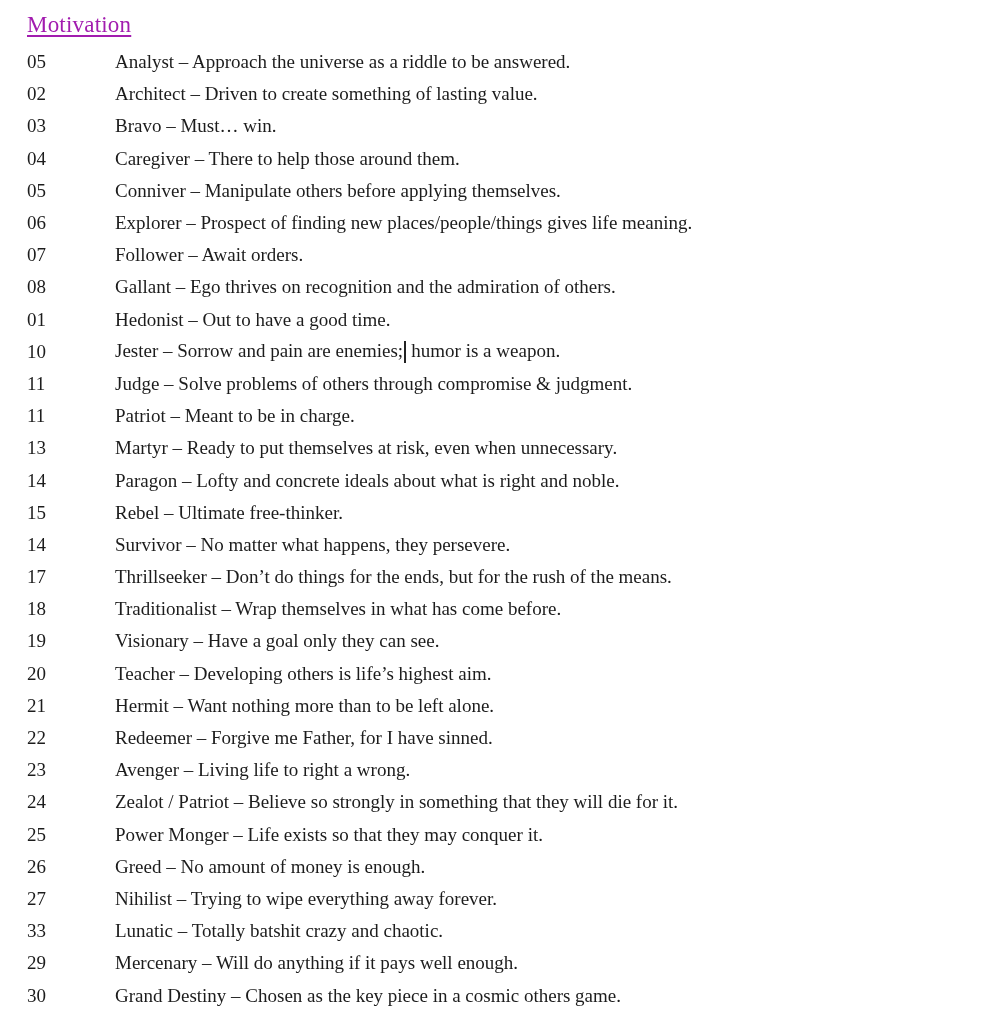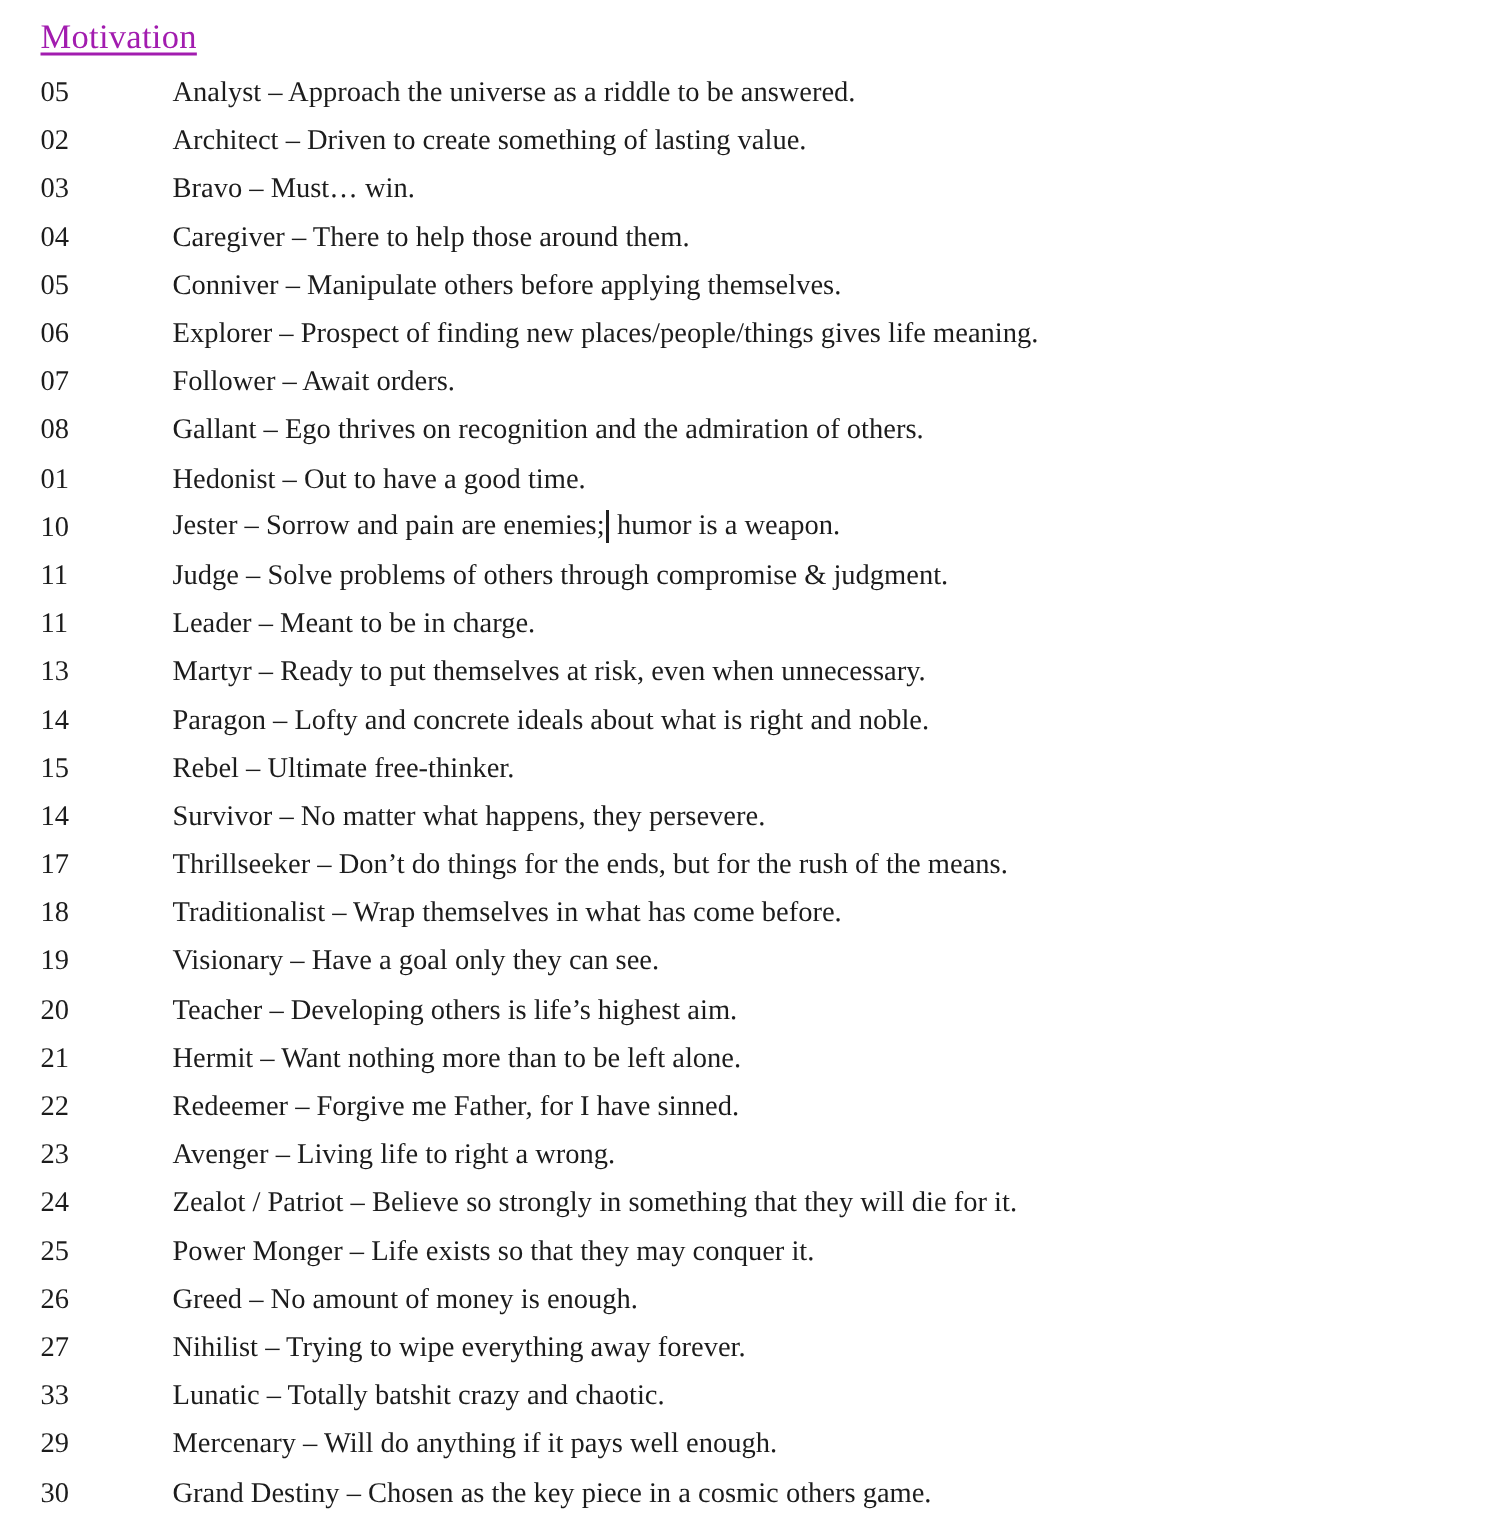--- a/index.html
+++ b/index.html
@@ -67,21 +67,21 @@
       <div class="row"><span class="num">02</span><span class="txt">Architect – Driven to create something of lasting value.</span></div>
       <div class="row"><span class="num">03</span><span class="txt">Bravo – Must… win.</span></div>
       <div class="row"><span class="num">04</span><span class="txt">Caregiver – There to help those around them.</span></div>
       <div class="row"><span class="num">05</span><span class="txt">Conniver – Manipulate others before applying themselves.</span></div>
       <div class="row"><span class="num">06</span><span class="txt">Explorer – Prospect of finding new places/people/things gives life meaning.</span></div>
       <div class="row"><span class="num">07</span><span class="txt">Follower – Await orders.</span></div>
       <div class="row"><span class="num">08</span><span class="txt">Gallant – Ego thrives on recognition and the admiration of others.</span></div>
       <div class="row"><span class="num">01</span><span class="txt">Hedonist – Out to have a good time.</span></div>
       <div class="row"><span class="num">10</span><span class="txt">Jester – Sorrow and pain are enemies;<span class="caret"></span> humor is a weapon.</span></div>
       <div class="row"><span class="num">11</span><span class="txt">Judge – Solve problems of others through compromise &amp; judgment.</span></div>
-      <div class="row"><span class="num">11</span><span class="txt">Leader – Meant to be in charge.</span></div>
+      <div class="row"><span class="num">11</span><span class="txt">Patriot – Meant to be in charge.</span></div>
       <div class="row"><span class="num">13</span><span class="txt">Martyr – Ready to put themselves at risk, even when unnecessary.</span></div>
       <div class="row"><span class="num">14</span><span class="txt">Paragon – Lofty and concrete ideals about what is right and noble.</span></div>
       <div class="row"><span class="num">15</span><span class="txt">Rebel – Ultimate free-thinker.</span></div>
       <div class="row"><span class="num">14</span><span class="txt">Survivor – No matter what happens, they persevere.</span></div>
       <div class="row"><span class="num">17</span><span class="txt">Thrillseeker – Don’t do things for the ends, but for the rush of the means.</span></div>
       <div class="row"><span class="num">18</span><span class="txt">Traditionalist – Wrap themselves in what has come before.</span></div>
       <div class="row"><span class="num">19</span><span class="txt">Visionary – Have a goal only they can see.</span></div>
       <div class="row"><span class="num">20</span><span class="txt">Teacher – Developing others is life’s highest aim.</span></div>
       <div class="row"><span class="num">21</span><span class="txt">Hermit – Want nothing more than to be left alone.</span></div>
       <div class="row"><span class="num">22</span><span class="txt">Redeemer – Forgive me Father, for I have sinned.</span></div>

